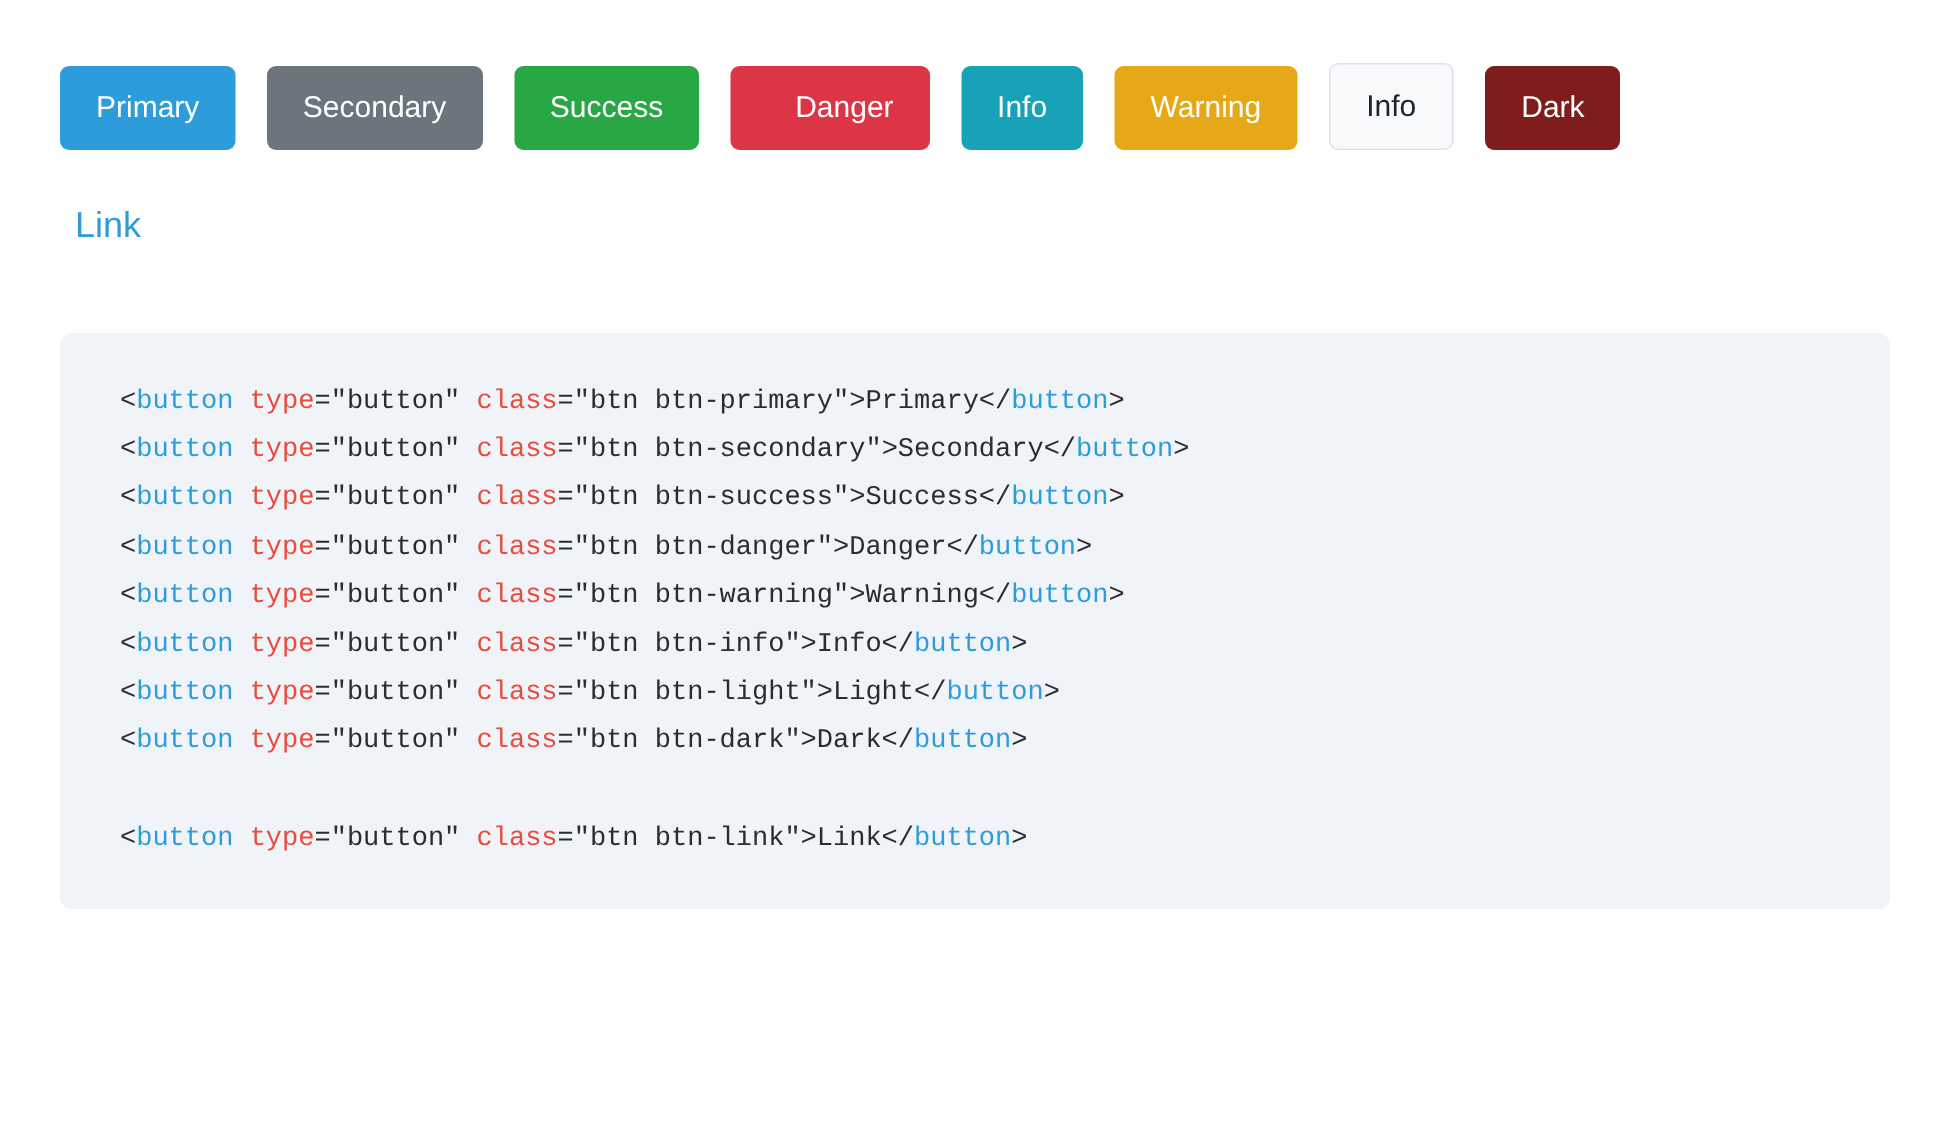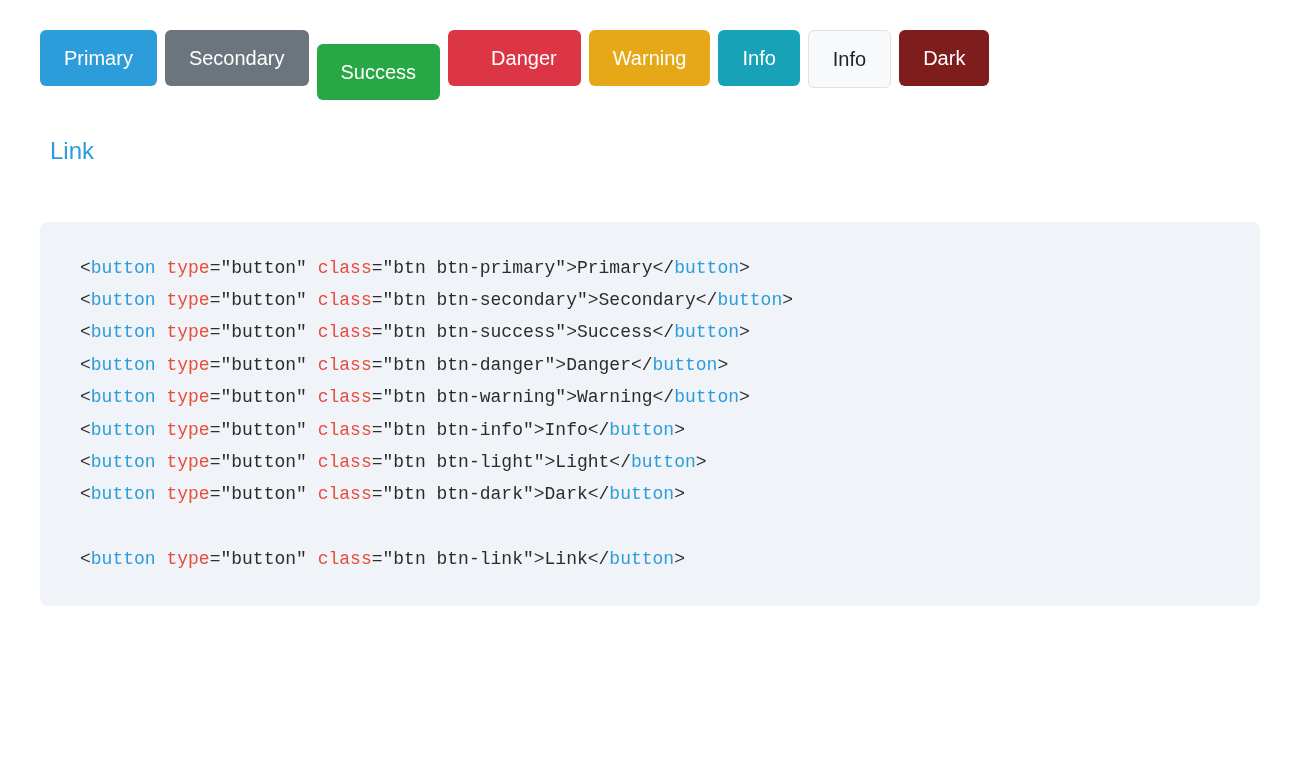--- a/index.html
+++ b/index.html
@@ -12,23 +12,23 @@
       background-color: #ffffff;
       font-family: -apple-system, BlinkMacSystemFont, 'Segoe UI', Roboto, sans-serif;
       width: 1300px;
       min-height: 761px;
       padding: 30px 40px;
     }
 
     .buttons-row {
       display: flex;
       flex-wrap: wrap;
-      gap: 8px;
+      gap: 21px;
       margin-bottom: 20px;
-      align-items: flex-start;
+      align-items: flex-end;
     }
 
     .btn {
       display: inline-block;
       padding: 14px 24px;
       font-size: 20px;
       font-weight: 500;
       border: none;
       border-radius: 6px;
       cursor: pointer;
@@ -128,22 +128,22 @@
     }
   </style>
 </head>
 <body>
 
 <div class="buttons-row">
   <button class="btn btn-primary">Primary</button>
   <button class="btn btn-secondary">Secondary</button>
   <button class="btn btn-success">Success</button>
   <button class="btn btn-danger">Danger</button>
+  <button class="btn btn-info">Info</button>
   <button class="btn btn-warning">Warning</button>
-  <button class="btn btn-info">Info</button>
   <button class="btn btn-light">Info</button>
   <button class="btn btn-dark">Dark</button>
 </div>
 
 <div class="link-row">
   <button class="btn btn-link">Link</button>
 </div>
 
 <div class="code-block">
   <span class="code-line"><span class="kw-dark">&lt;</span><span class="kw-blue">button</span> <span class="kw-red">type</span><span class="kw-dark">="button"</span> <span class="kw-red">class</span><span class="kw-dark">="btn btn-primary"</span><span class="kw-dark">&gt;Primary&lt;/</span><span class="kw-blue">button</span><span class="kw-dark">&gt;</span></span>

